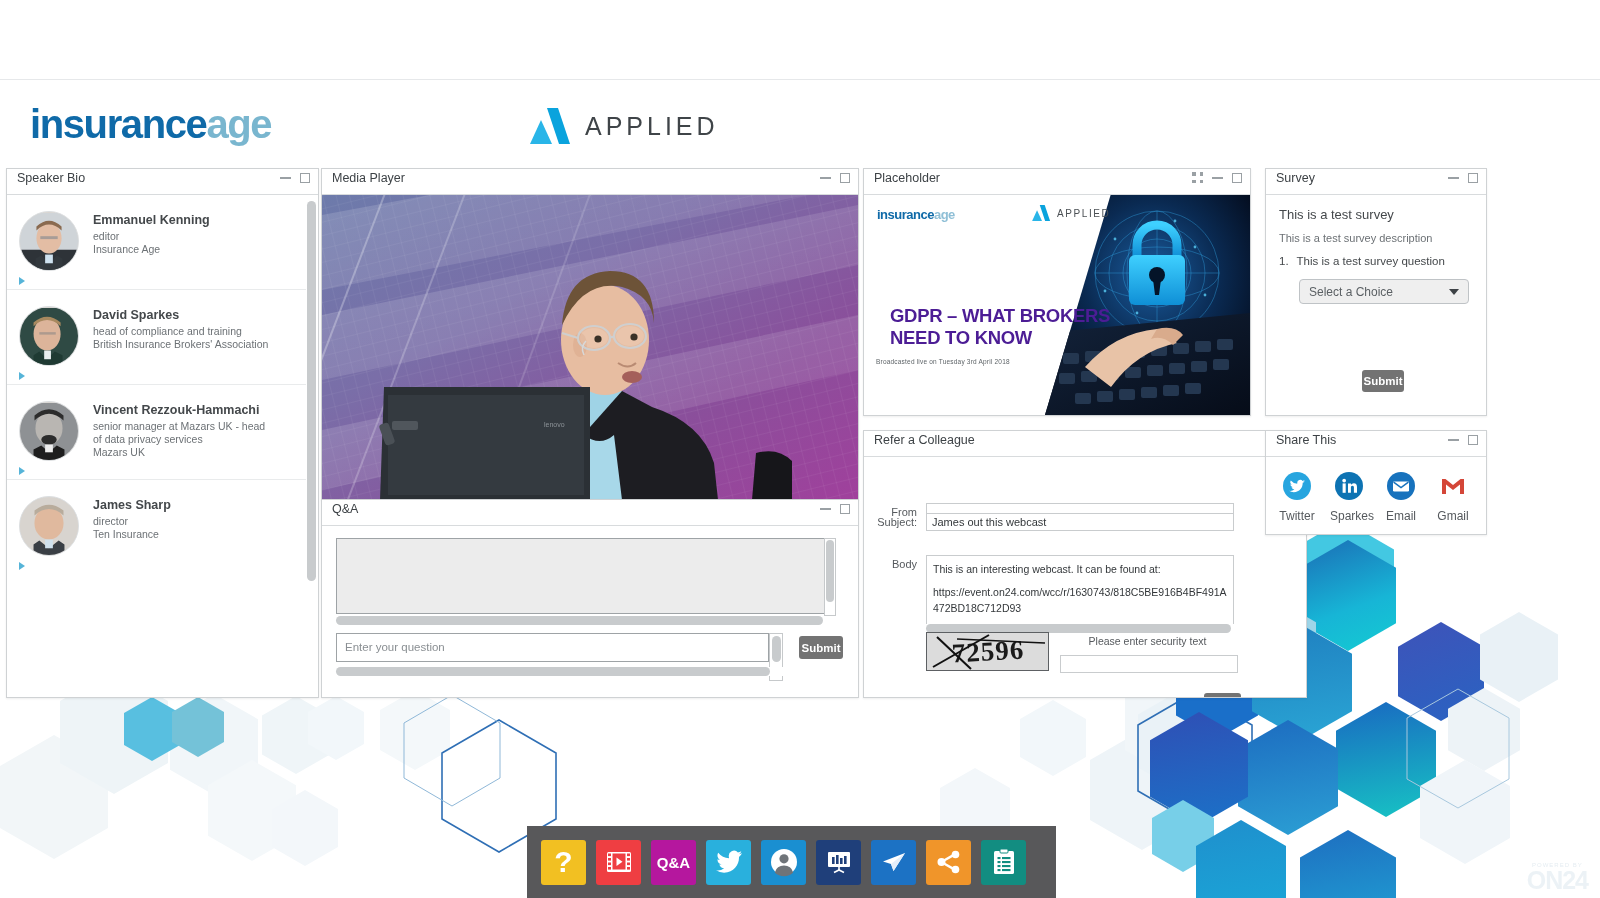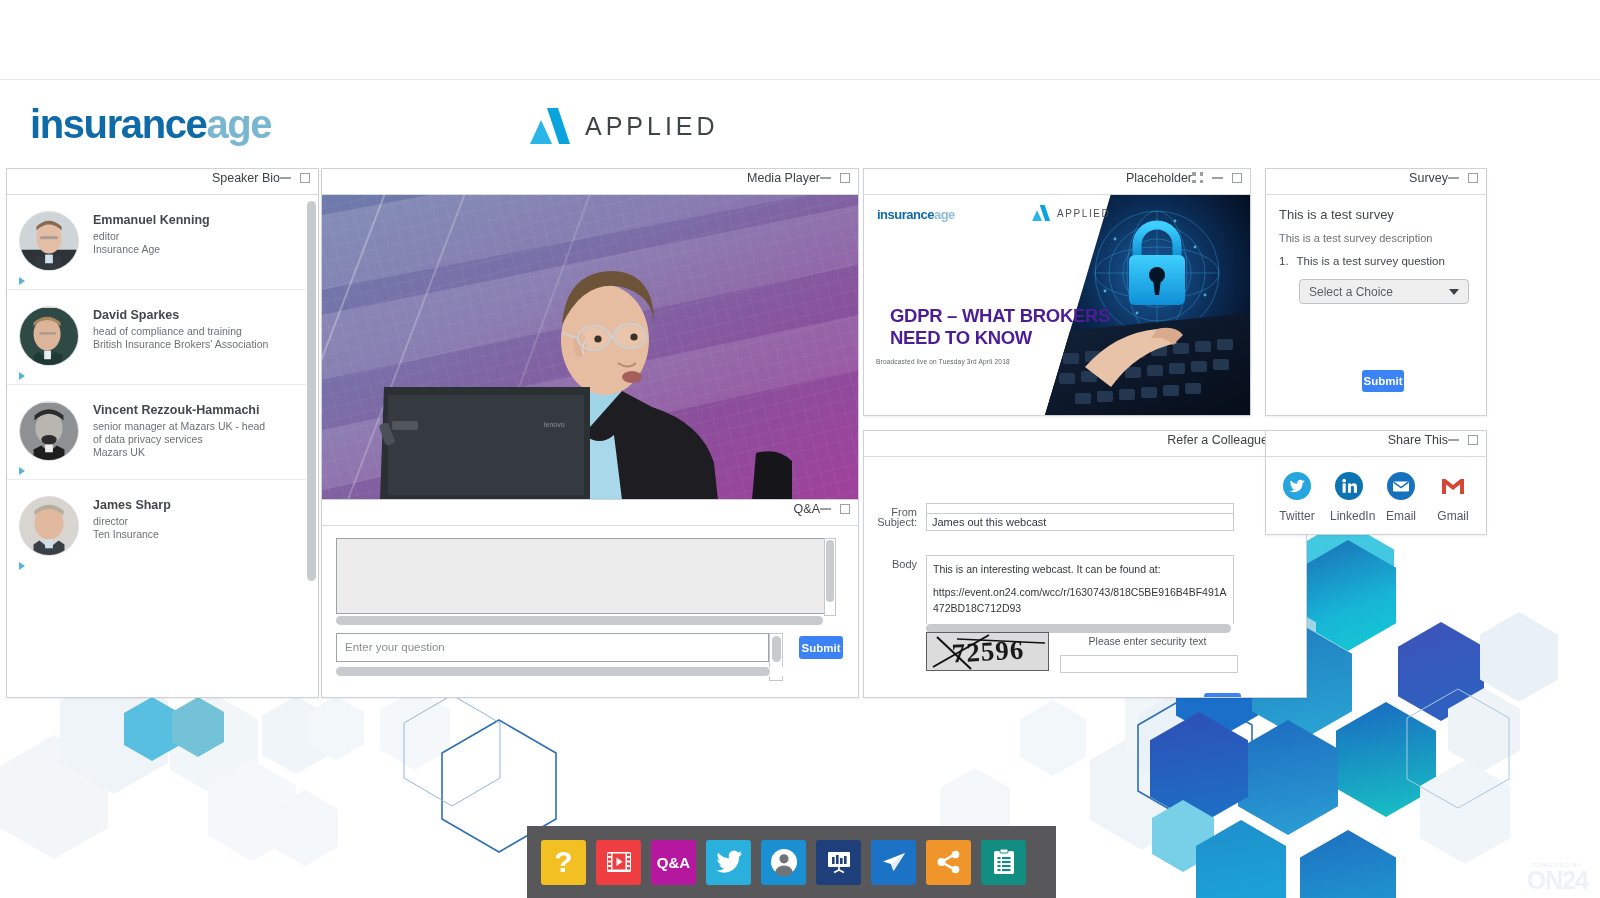--- a/index.html
+++ b/index.html
@@ -26,21 +26,21 @@
   .ia-logo { position:absolute; left:30px; top:22px; font-size:40px; font-weight:bold; letter-spacing:-1.4px; }
   .ia-logo .a { color:#0f6aa8; }
   .ia-logo .b { color:#79b6cf; }
   .applied-logo { position:absolute; left:530px; top:26px; display:flex; align-items:center; gap:11px; }
   .applied-word { font-size:25px; letter-spacing:4px; color:#3f4448; font-weight:400; }
 
   
   .panel { position:absolute; background:#fff; border:1px solid #cfd2d4; z-index:6;
            box-shadow: 0 1px 2px rgba(0,0,0,.07); }
   .panel-head { height:26px; border-bottom:1px solid #d8dbdd; display:flex; align-items:center;
-                padding:0 8px 8px 10px; background:#fff;text-align:right; }
+                padding:0 8px 8px 10px; background:#fff; }
   .panel-title { font-size:12.5px; color:#3d4246; flex:1; white-space:nowrap; }
   .win-btns { display:flex; align-items:center; gap:9px; }
   .ico-min { width:11px; height:2px; background:#9aa0a4; display:block; }
   .ico-max { width:10px; height:10px; border:1.6px solid #9aa0a4; display:block; }
   .ico-pop { display:block; width:11px; height:11px; position:relative; }
   .ico-pop i { position:absolute; width:3.5px; height:3.5px; background:#9aa0a4; }
   .ico-pop i:nth-child(1){left:0;top:0;} .ico-pop i:nth-child(2){right:0;top:0;}
   .ico-pop i:nth-child(3){left:0;bottom:0;} .ico-pop i:nth-child(4){right:0;bottom:0;}
   .panel-body { position:relative; width:100%; height:calc(100% - 26px); overflow:hidden; }
 
@@ -71,21 +71,21 @@
             background:#ececec; border:1px solid #9ea3a6; }
   .qa-log-scroll { position:absolute; right:-1px; top:-1px; width:12px; height:78px; background:#fff; border:1px solid #c6c9cb;}
   .qa-log-scroll .t { position:absolute; left:1px; top:1px; width:8px; height:62px; background:#c8cbcd; border-radius:5px; }
   .hbar { position:absolute; height:9px; background:#fff; }
   .hbar .t { position:absolute; left:0; top:0; height:9px; background:#c8cbcd; border-radius:5px; }
   .qa-input { position:absolute; left:14px; top:107px; width:433px; height:29px;
               border:1px solid #9ea3a6; background:#fff; font-size:11.5px; color:#8a8f93;
               padding:0 8px; line-height:27px; }
   .qa-input-scroll { position:absolute; left:447px; top:107px; width:14px; height:48px; background:#fff; border:1px solid #c6c9cb; }
   .qa-input-scroll .t { position:absolute; left:2px; top:2px; width:9px; height:26px; background:#c8cbcd; border-radius:5px; }
-  .btn-blue { background:#3b82f6; color:#fff; border:none; border-radius:3px;
+  .btn-blue { background:#737373; color:#fff; border:none; border-radius:3px;
               font-size:11.5px; font-weight:bold; cursor:pointer; font-family:"Liberation Sans",sans-serif; }
 
   
   #placeholder { left:863px; top:168px; width:388px; height:248px; }
   .slide { position:absolute; inset:0; background:#fff; overflow:hidden; }
   .slide-ia { position:absolute; left:13px; top:12px; font-size:13px; font-weight:bold; letter-spacing:-0.5px; }
   .slide-ia .a{color:#0f6aa8;} .slide-ia .b{color:#8fbfd6;}
   .slide-applied { position:absolute; left:168px; top:9px; display:flex; align-items:center; gap:5px; }
   .slide-applied-word { font-size:10px; letter-spacing:1.6px; color:#4a4f53; }
   .slide-title { position:absolute; left:26px; top:110px; width:250px; font-size:18.5px; font-weight:bold;
@@ -603,21 +603,21 @@
           <div class="share-lab">Twitter</div>
         </div>
 
         <div class="share-item">
           <svg width="30" height="30" viewBox="0 0 30 30">
             <circle cx="15" cy="15" r="14" fill="#0d73b3"></circle>
             <rect x="8.6" y="12.4" width="3.1" height="9.4" fill="#fff"></rect>
             <circle cx="10.15" cy="9.6" r="1.85" fill="#fff"></circle>
             <path d="M14 12.4h3v1.3a3.2 3.2 0 0 1 2.9-1.5c2.2 0 3.1 1.4 3.1 3.8v5.8h-3.1v-5.2c0-1.2-.45-1.9-1.5-1.9-1 0-1.5.7-1.5 1.9v5.2H14z" fill="#fff"></path>
           </svg>
-          <div class="share-lab">LinkedIn</div>
+          <div class="share-lab">Sparkes</div>
         </div>
 
         <div class="share-item">
           <svg width="30" height="30" viewBox="0 0 30 30">
             <circle cx="15" cy="15" r="14" fill="#1772bd"></circle>
             <rect x="7" y="10.5" width="16" height="10" rx="1.3" fill="#fff"></rect>
             <path d="M7.6 11.2 L15 16.6 L22.4 11.2" fill="none" stroke="#1772bd" stroke-width="1.5"></path>
           </svg>
           <div class="share-lab">Email</div>
         </div>

